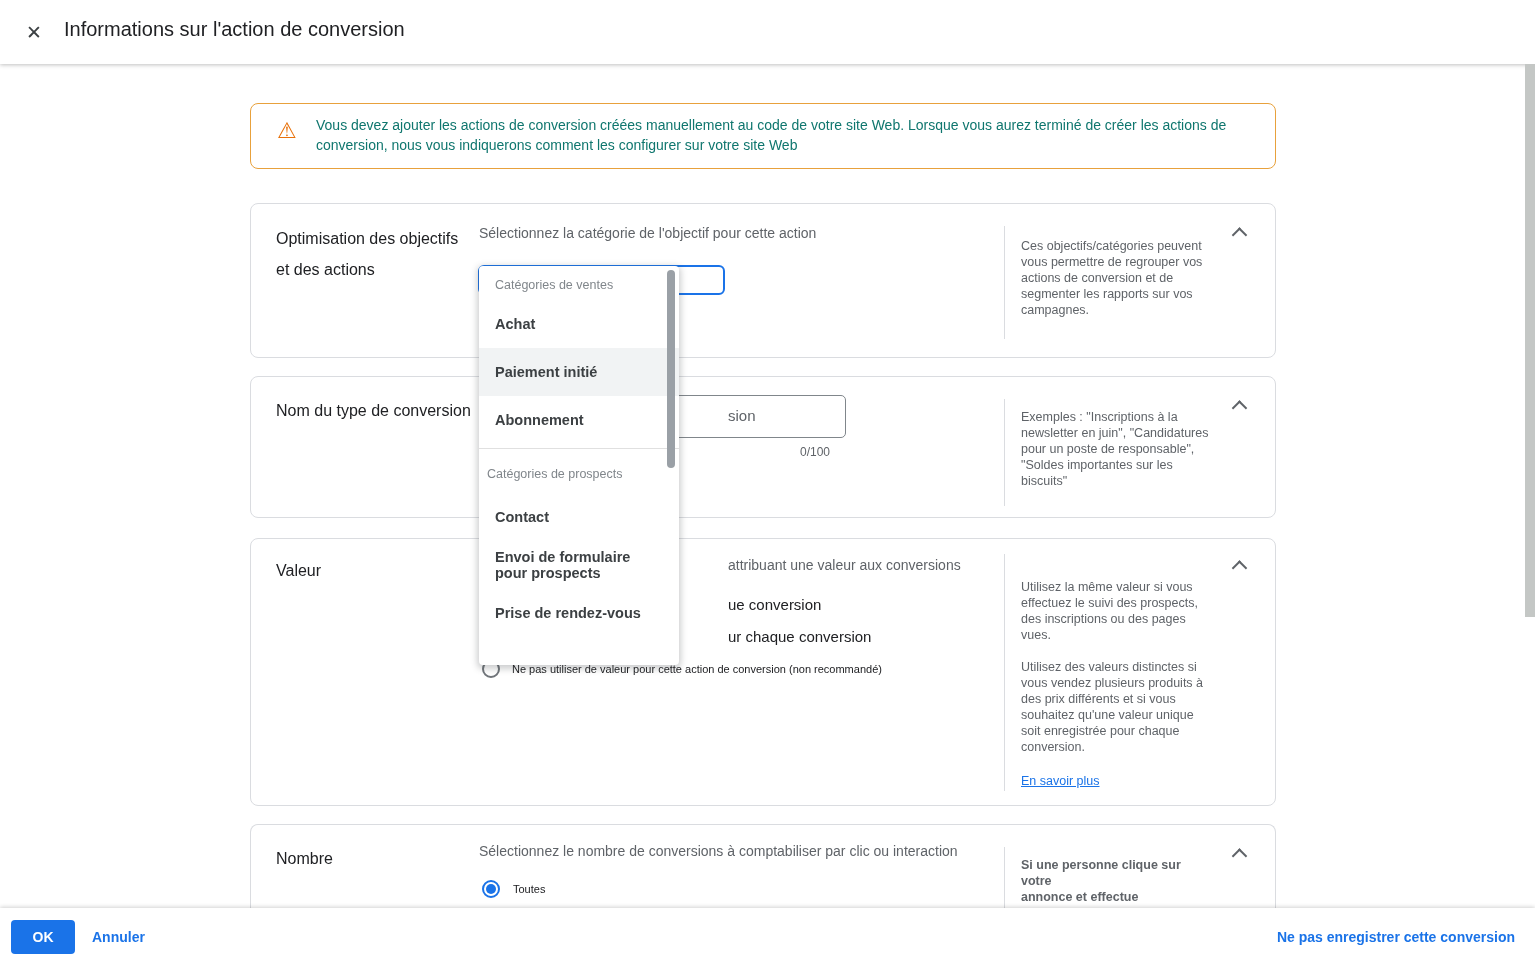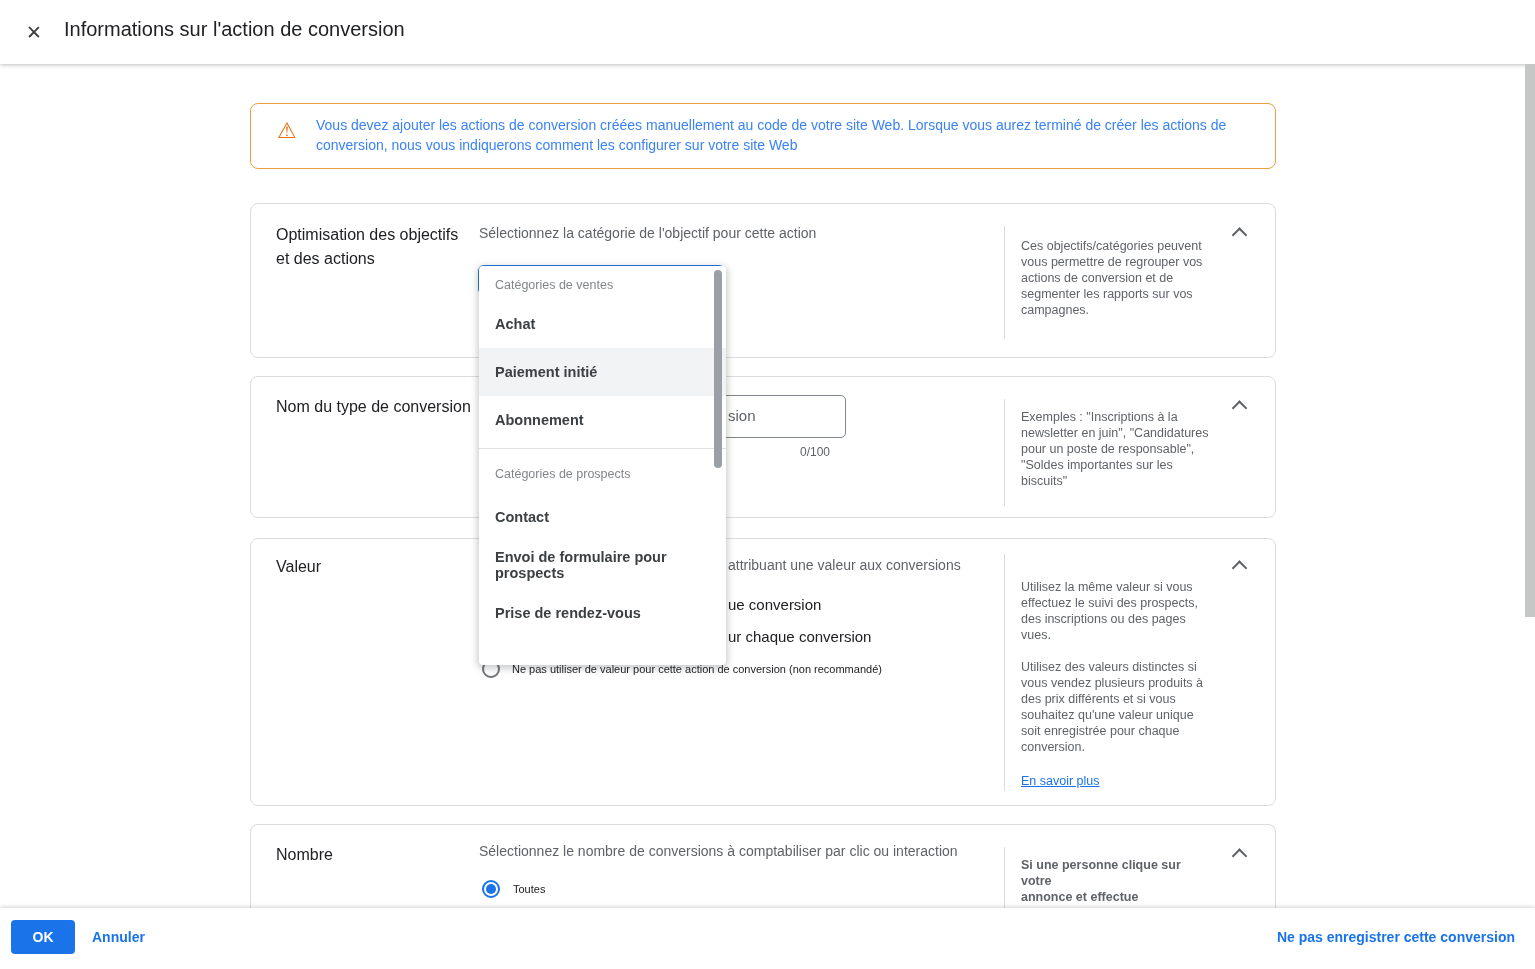--- a/index.html
+++ b/index.html
@@ -13,26 +13,26 @@
   .close-btn { position:absolute; left:20px; top:18px; width:28px; height:28px;
     font-size:19px; color:#3c4043; display:flex; align-items:center; justify-content:center;
     cursor:pointer; }
   .header-title { position:absolute; left:64px; top:18px; font-size:20px; color:#202124; }
 
   
   .warning { position:absolute; left:250px; top:103px; width:1026px; height:66px;
     border:1px solid #e8a13c; border-radius:8px; background:#fff; }
   .warning-icon { position:absolute; left:26px; top:14px; font-size:22px; color:#e8710a; }
   .warning-text { position:absolute; left:65px; top:11px; width:935px; font-size:14px;
-    line-height:20px; color:#3b82f6; }
+    line-height:20px; color:#0f766e; }
 
   
   .card { position:absolute; left:250px; width:1026px; background:#fff;
     border:1px solid #dadce0; border-radius:8px; }
-  .card-title { position:absolute; left:25px; font-size:16px; line-height:24px;
+  .card-title { position:absolute; left:25px; font-size:16px; line-height:31px;
     color:#202124; width:195px; }
   .instruction { position:absolute; left:228px; font-size:14px; color:#5f6368; }
   .vdivider { position:absolute; left:753px; width:1px; background:#dadce0; }
   .help { position:absolute; left:770px; width:190px; font-size:12.5px; line-height:16px;
     color:#5f6368; }
   .chevron-box { position:absolute; left:974px; width:28px; height:28px; cursor:pointer;
     display:flex; align-items:center; justify-content:center; }
   .chevron-up { width:11px; height:11px; border-left:2px solid #5f6368;
     border-top:2px solid #5f6368; transform:rotate(45deg) translate(-1px,-1px); }
 
@@ -55,25 +55,25 @@
   .frag-dark { position:absolute; left:477px; font-size:15px; color:#202124; }
 
   .help p + p { margin-top:16px; }
   .help-link { display:inline-block; margin-top:18px; color:#1a73e8;
     text-decoration:underline; font-size:12.5px; cursor:pointer; }
   .pre-line { white-space:pre-line; }
 
   
   .dd-focus-ring { position:absolute; left:478px; top:265px; width:247px; height:30px;
     border:2px solid #1a73e8; border-radius:6px; background:#fff; z-index:39; }
-  .dropdown { position:absolute; left:479px; top:266px; width:247px; height:399px;
+  .dropdown { position:absolute; left:479px; top:266px; width:200px; height:399px;
     background:#fff; border-radius:4px; box-shadow:0 2px 6px 2px rgba(60,64,67,0.25);
     overflow:hidden; z-index:40; }
   .dd-group-label { height:34px; padding:12px 16px 0; font-size:12.5px; color:#80868b; }
-  .dd-group-label.second { height:44px; padding-top:18px; }
+  .dd-group-label.second { height:44px; padding-top:18px;padding-left:8px; }
   .dd-item { height:48px; display:flex; align-items:center; padding:0 16px;
     font-size:14.5px; color:#3c4043; cursor:pointer;font-weight:bold; }
   .dd-item.highlighted { background:#f1f3f4; }
   .dd-divider { height:1px; background:#e0e0e0; margin-top:4px; }
   .dd-scrollthumb { position:absolute; right:4px; top:4px; width:8px; height:198px;
     background:#9aa0a6; border-radius:4px; }
 
   
   .footer { position:absolute; left:0; right:0; top:908px; height:61px; background:#fff;
     box-shadow:0 -1px 4px rgba(0,0,0,0.18); z-index:55; }

